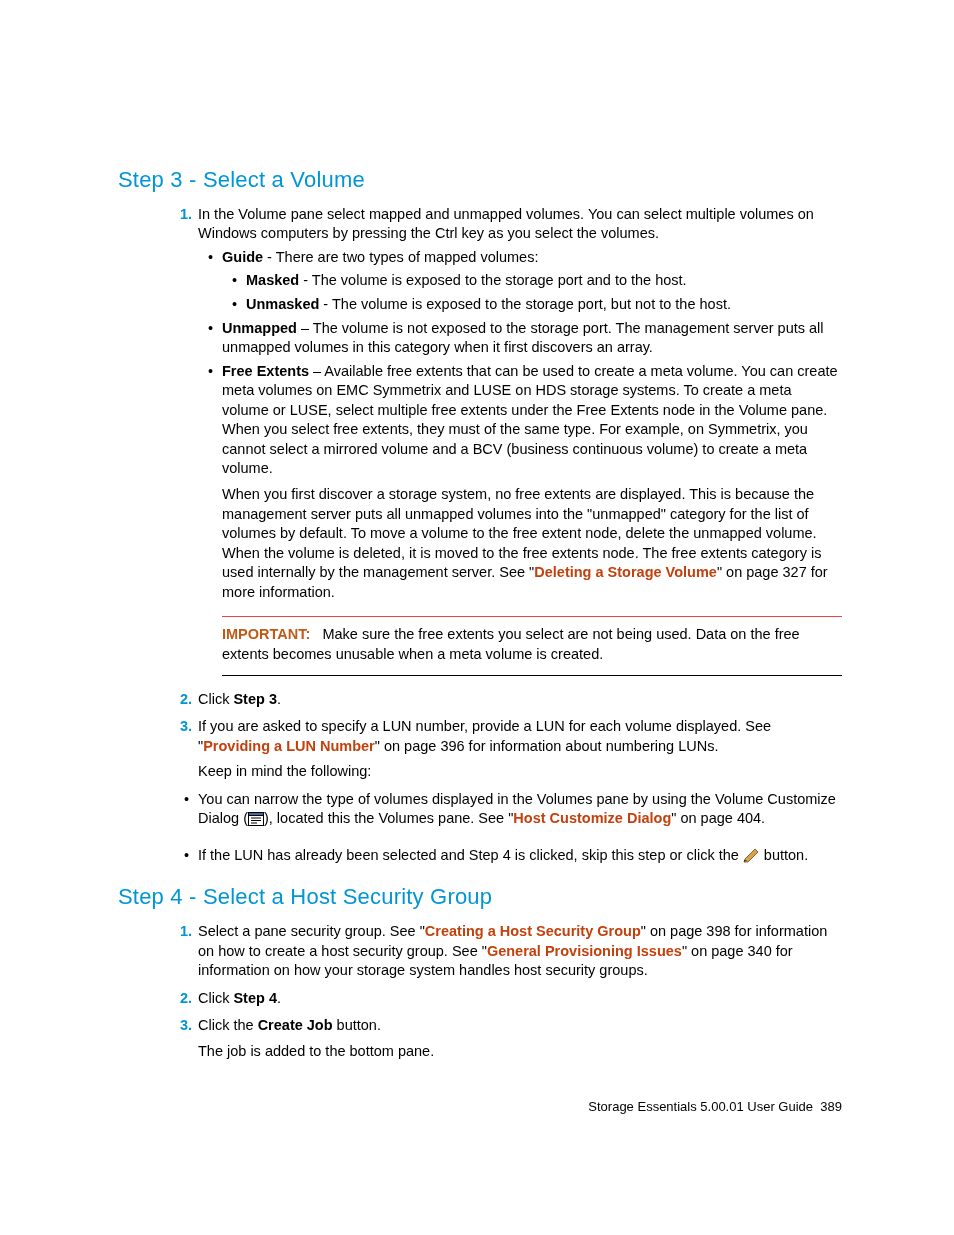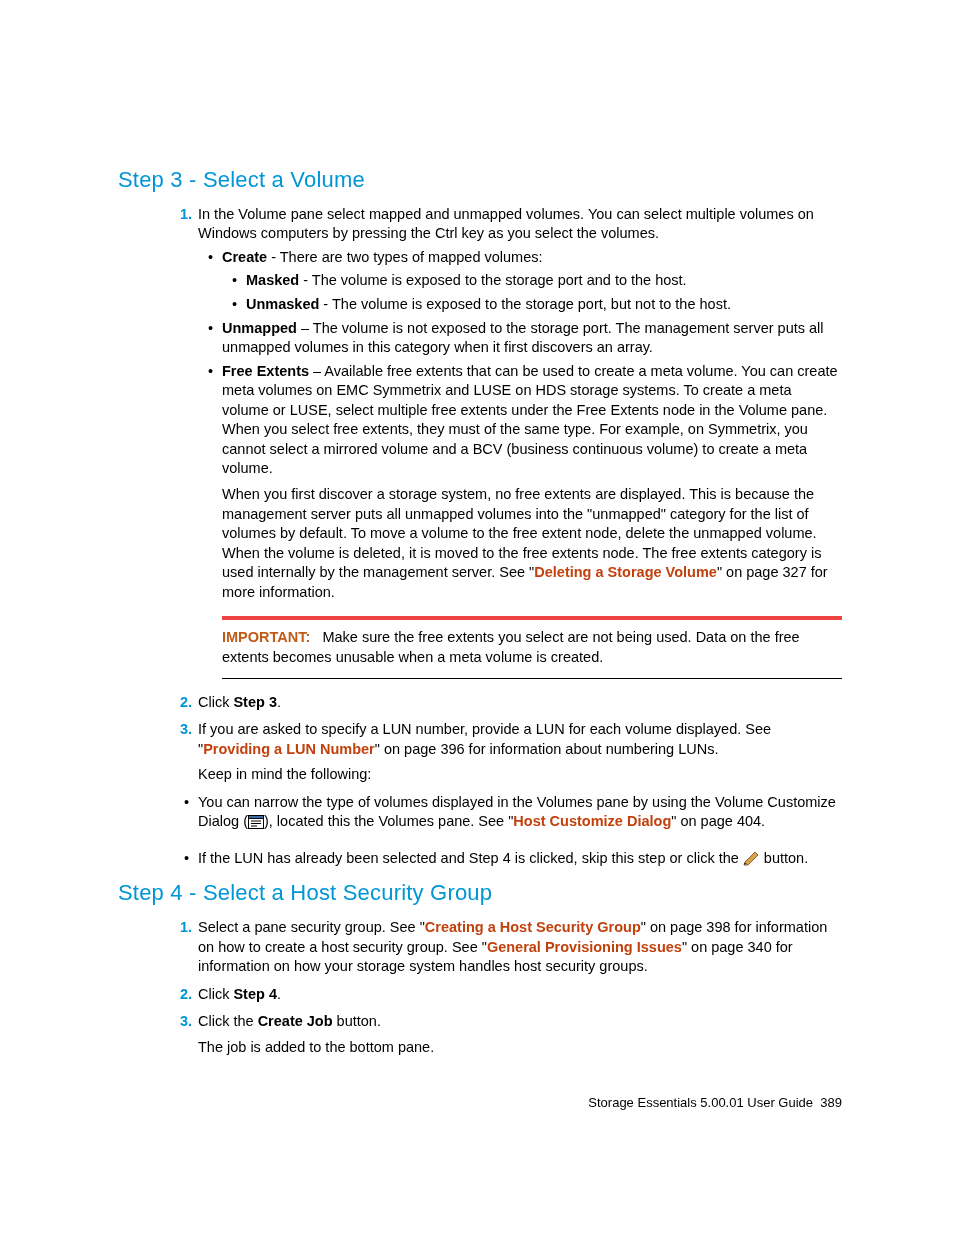--- a/index.html
+++ b/index.html
@@ -55,21 +55,21 @@
     position: absolute;
     left: -14px;
     top: 0;
     color: #000;
   }
   .para {
     margin: 6px 0 0 0;
   }
   .important-block {
     margin: 14px 0 14px 0;
-    border-top: 4px solid #ef4444;
+    border-top: 1px solid #ef4444;
     border-bottom: 1px solid #000;
     padding: 8px 0 10px 0;
   }
   .important-label {
     color: #bf5b17;
     font-weight: bold;
   }
   a.doc-link {
     color: #c2410c;
     text-decoration: none;
@@ -92,21 +92,21 @@
 <div class="page">
 
   <h2 class="step-heading">Step 3 - Select a Volume</h2>
 
   <ol class="numlist">
     <li>
       <span>In the Volume pane select mapped and unmapped volumes. You can select multiple volumes on Windows computers by pressing the Ctrl key as you select the volumes.</span>
 
       <ul class="bullets">
         <li>
-          <b>Create</b><span> - There are two types of mapped volumes:</span>
+          <b>Guide</b><span> - There are two types of mapped volumes:</span>
           <ul class="bullets">
             <li>
               <b>Masked</b><span> - The volume is exposed to the storage port and to the host.</span>
             </li>
             <li>
               <b>Unmasked</b><span> - The volume is exposed to the storage port, but not to the host.</span>
             </li>
           </ul>
         </li>
         <li>
@@ -146,21 +146,21 @@
           </svg></span><span>), located this the Volumes pane. See "</span><a class="doc-link">Host Customize Dialog</a><span>" on page 404.</span>
     </li>
     <li style="margin-top:14px;">
       <span>If the LUN has already been selected and Step 4 is clicked, skip this step or click the </span><span class="svg-icon"><svg width="17" height="14" viewBox="0 0 17 14">
             <path d="M2 12 L12 2 L15 5 L5 15 L1 15 Z" fill="#d9a24a" stroke="#6b4a1a" stroke-width="0.8" transform="translate(0,-2)"></path>
             <path d="M1 13 L4 13 L1 15 Z" fill="#333" transform="translate(0,-2)"></path>
           </svg></span><span> button.</span>
     </li>
   </ul>
 
-  <h2 class="step-heading" style="margin-top:7px;">Step 4 - Select a Host Security Group</h2>
+  <h2 class="step-heading" style="margin-top:14px;">Step 4 - Select a Host Security Group</h2>
 
   <ol class="numlist">
     <li>
       <span>Select a pane security group. See "</span><a class="doc-link">Creating a Host Security Group</a><span>" on page 398 for information on how to create a host security group. See "</span><a class="doc-link">General Provisioning Issues</a><span>" on page 340 for information on how your storage system handles host security groups.</span>
     </li>
     <li>
       <span>Click </span><b>Step 4</b><span>.</span>
     </li>
     <li>
       <span>Click the </span><b>Create Job</b><span> button.</span>

